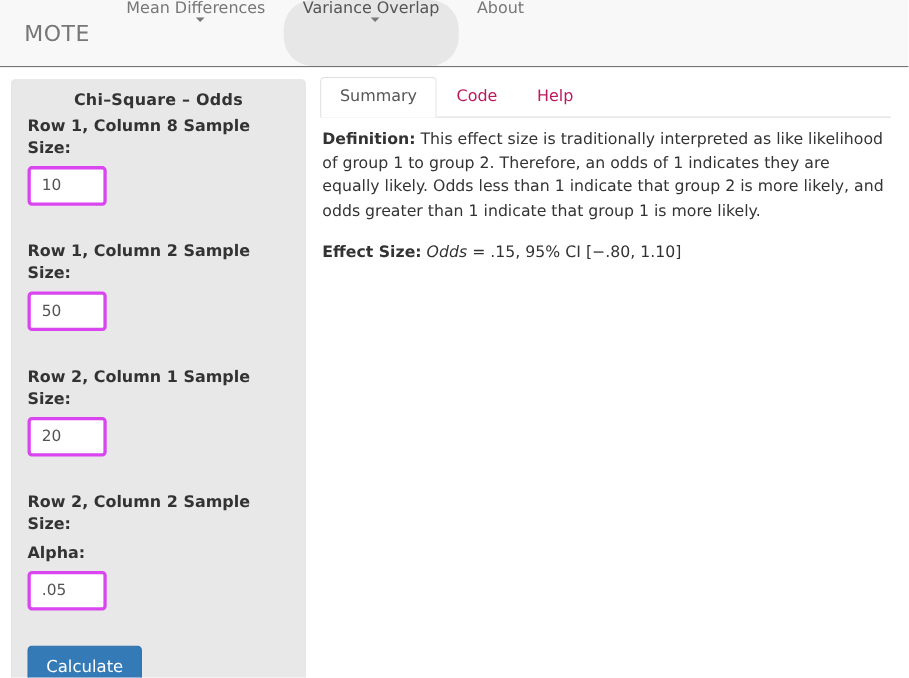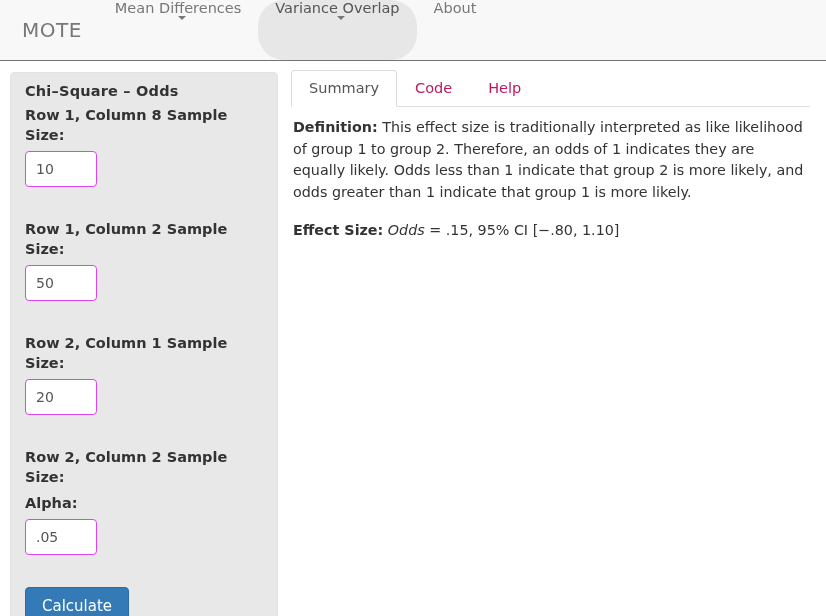--- a/index.html
+++ b/index.html
@@ -76,21 +76,21 @@
     width: 268px;
     margin-left: 10px;
     background: #e8e8e8;
     border: 1px solid #e3e3e3;
     border-radius: 4px;
     box-sizing: border-box;
     padding: 10px 14px 18px 14px;
     min-height: 534px;
   }
   .panel-title {
-    text-align: left;
+    text-align: center;
     font-weight: bold;
     font-size: 14.5px;
     color: #333333;
     margin: 0 0 2px 0;
     letter-spacing: 0.2px;
   }
   .field-label {
     font-weight: bold;
     font-size: 14.5px;
     color: #333333;
@@ -101,21 +101,21 @@
   .text-input {
     display: block;
     width: 72px;
     height: 36px;
     box-sizing: border-box;
     padding: 6px 10px;
     font-family: "DejaVu Sans", "Liberation Sans", sans-serif;
     font-size: 14px;
     color: #555555;
     background: #ffffff;
-    border: 1px solid #d946ef;
+    border: 3px solid #d946ef;
     border-radius: 4px;
     margin-bottom: 32px;
     outline: none;
   }
   .btn-primary {
     display: inline-block;
     padding: 9px 16px;
     font-family: "DejaVu Sans", "Liberation Sans", sans-serif;
     font-size: 15px;
     color: #ffffff;

